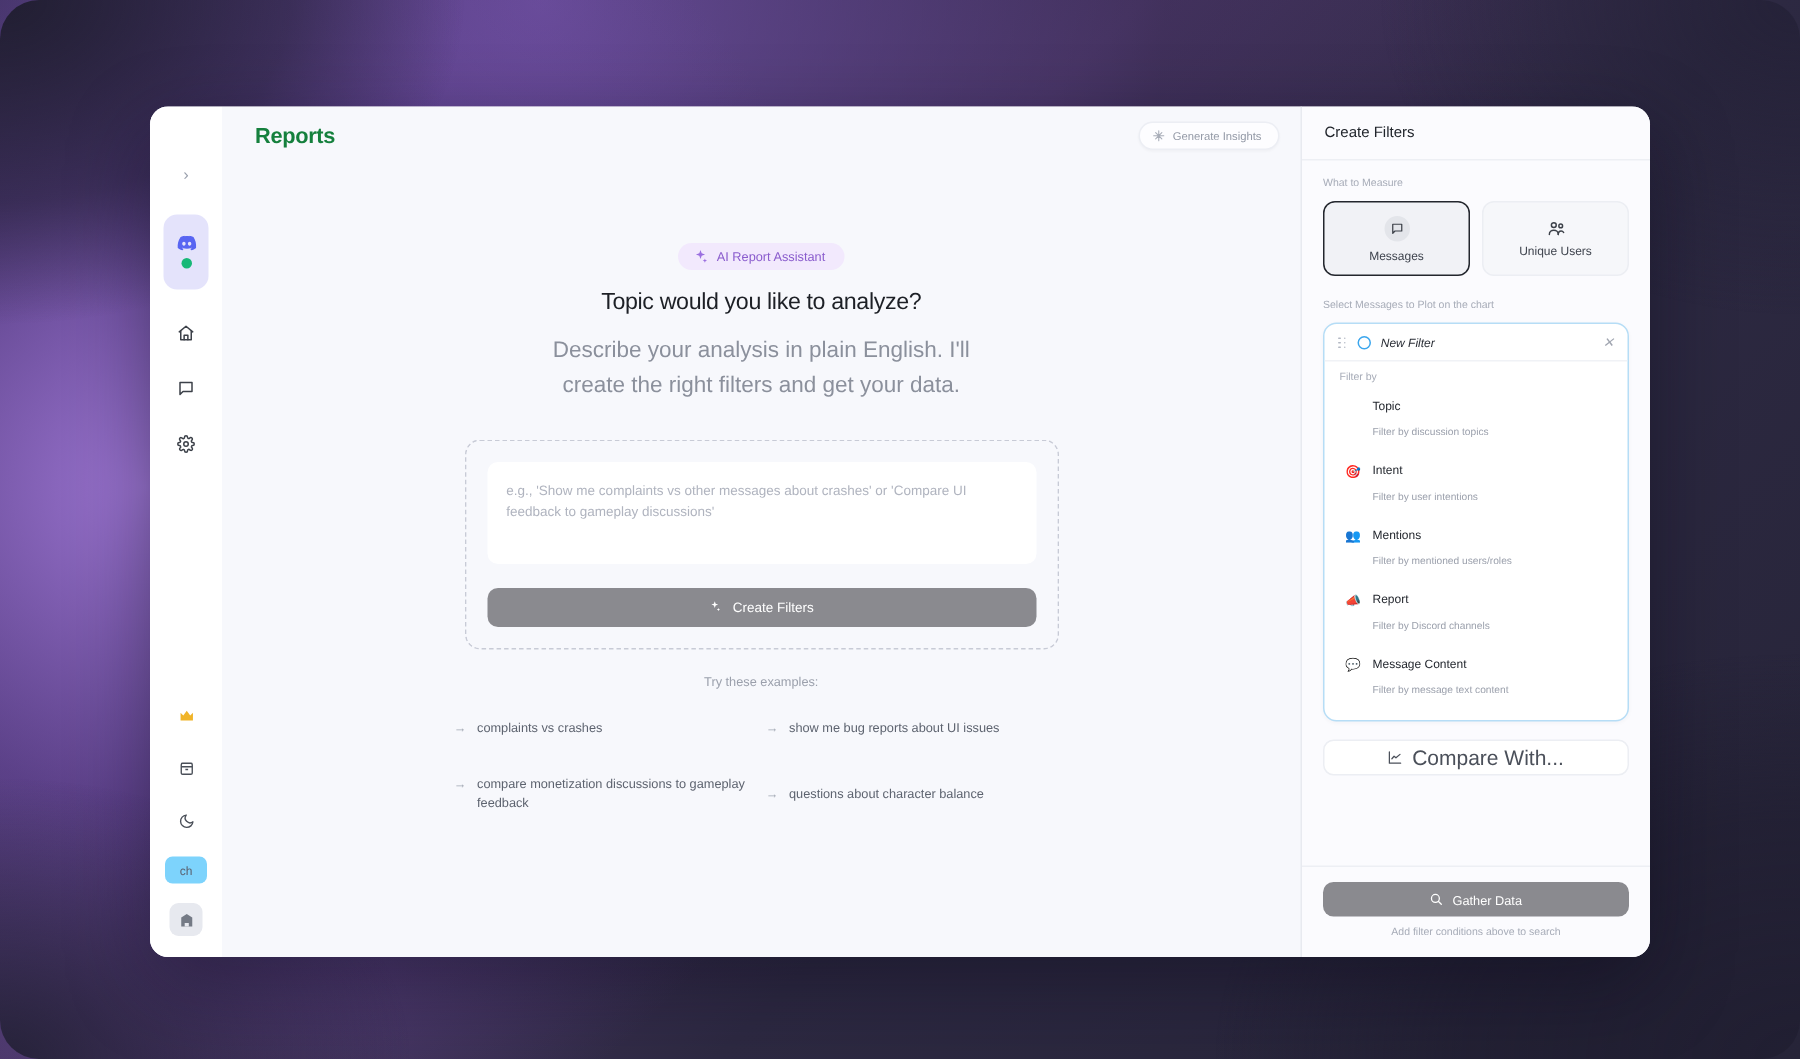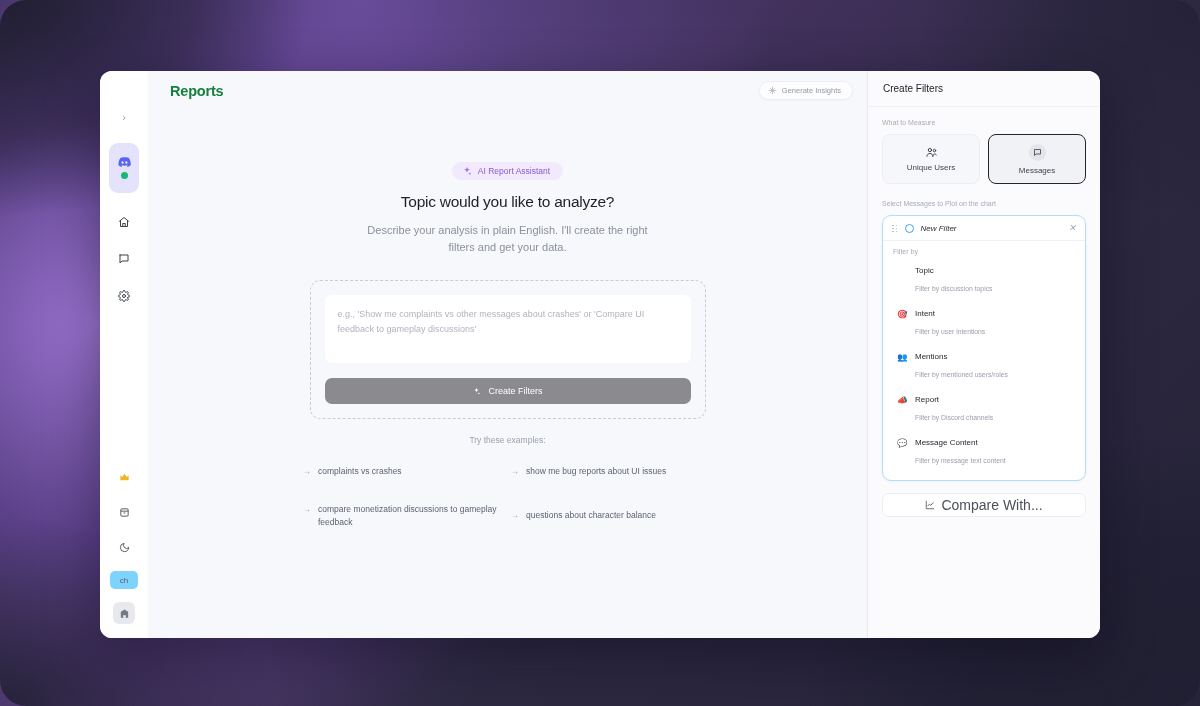--- a/index.html
+++ b/index.html
@@ -138,21 +138,21 @@
     font-size: 8.5px; color: #8a5ccd;
     margin-bottom: 13px;
   }
   .hero-title {
     font-size: 15.5px; color: #1d2026;
     font-weight: normal;
     letter-spacing: -0.25px;
     margin-bottom: 11px;
   }
   .hero-sub {
-    font-size: 11px; color: #8b909c;
+    font-size: 15px; color: #8b909c;
     text-align: center;
     line-height: 1.55;
     max-width: 300px;
     margin-bottom: 24px;
   }
 
   .compose-box {
     width: 396px;
     border: 1px dashed #c8cbd6;
     border-radius: 10px;
@@ -472,38 +472,38 @@
     </div>
   </div>
 
   <div class="panel">
     <div class="panel-header">Create Filters</div>
 
     <div class="panel-body">
       <div class="panel-label">What to Measure</div>
 
       <div class="measure-row">
+        <div class="measure-opt selected">
+          <span class="measure-ico-circle">
+            <svg width="9" height="9" viewBox="0 0 24 24" fill="none" stroke="#3c4149" stroke-width="2.2" stroke-linejoin="round">
+              <path d="M4 4h16v12H8l-4 4V4z"></path>
+            </svg>
+          </span>
+          <span>Messages</span>
+        </div>
         <div class="measure-opt">
           <span>
             <svg width="13" height="11" viewBox="0 0 24 20" fill="none" stroke="#3c4149" stroke-width="1.8" stroke-linecap="round">
               <circle cx="9" cy="5.5" r="3"></circle>
                 <path d="M3.5 17c0-3 2.5-5.2 5.5-5.2s5.5 2.2 5.5 5.2"></path>
               <circle cx="17.5" cy="6.5" r="2.3"></circle>
                 <path d="M14.5 17c0-2.5 1.6-4.2 3.6-4.2 1.3 0 2.4.7 3 1.8"></path>
             </svg>
           </span>
           <span>Unique Users</span>
-        </div>
-        <div class="measure-opt selected">
-          <span class="measure-ico-circle">
-            <svg width="9" height="9" viewBox="0 0 24 24" fill="none" stroke="#3c4149" stroke-width="2.2" stroke-linejoin="round">
-              <path d="M4 4h16v12H8l-4 4V4z"></path>
-            </svg>
-          </span>
-          <span>Messages</span>
         </div>
       </div>
 
       <div class="panel-label">Select Messages to Plot on the chart</div>
 
       <div class="filter-card">
         <div class="filter-card-head">
           <span class="drag-dots">
             <i></i>
               <i></i>
@@ -562,14 +562,26 @@
         <span>
           <svg width="10" height="10" viewBox="0 0 24 24" fill="none" stroke="#4b505a" stroke-width="2" stroke-linecap="round" stroke-linejoin="round">
             <path d="M3 3v18h18"></path>
               <path d="M7 14l3.5-4 3 2.5L20 7"></path>
           </svg>
         </span>
         <span>Compare With...</span>
       </button>
     </div>
 
+    <div class="panel-footer">
+      <button class="gather-btn">
+        <span>
+          <svg width="9" height="9" viewBox="0 0 24 24" fill="none" stroke="#ffffff" stroke-width="2.3" stroke-linecap="round">
+            <circle cx="10.5" cy="10.5" r="7"></circle>
+              <path d="M16 16l5 5"></path>
+          </svg>
+        </span>
+        <span>Gather Data</span>
+      </button>
+      <div class="gather-hint">Add filter conditions above to search</div>
+    </div>
   </div>
 </div>
 
 </body></html>

